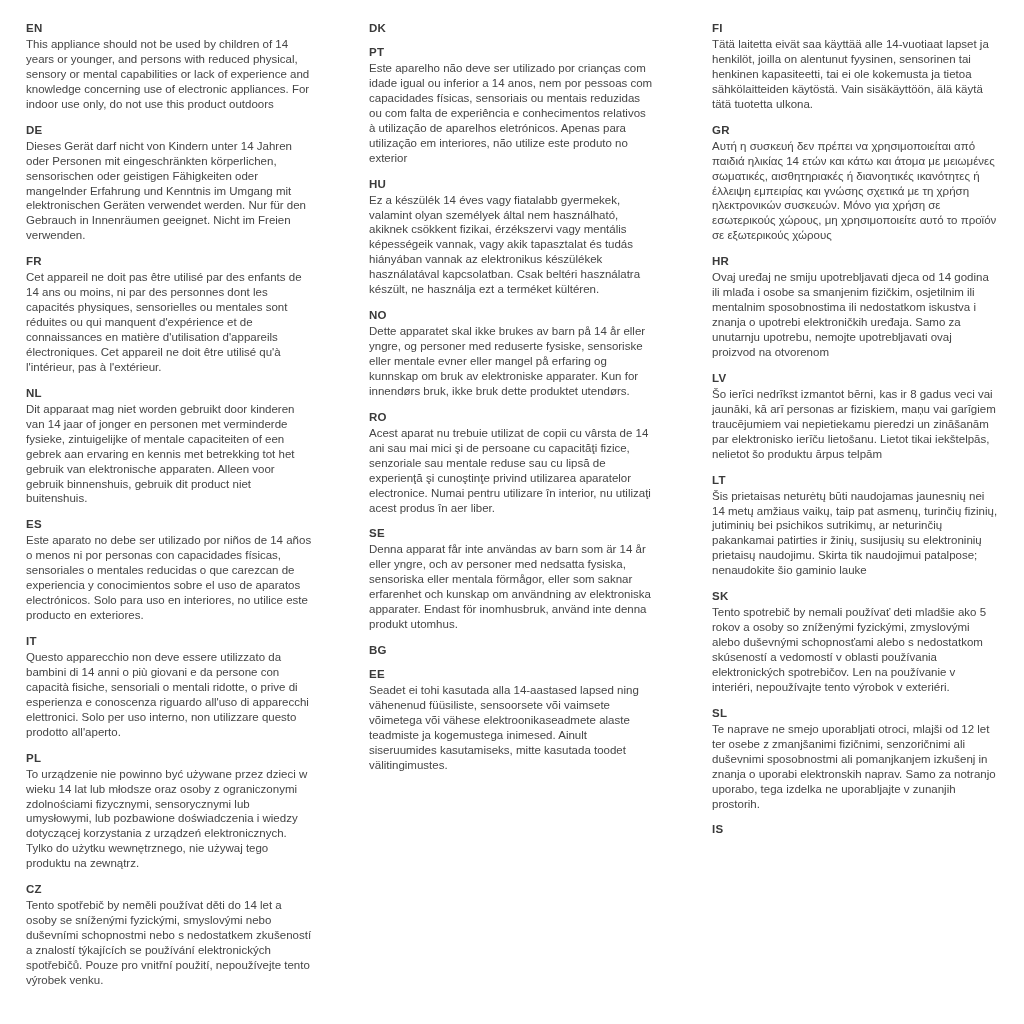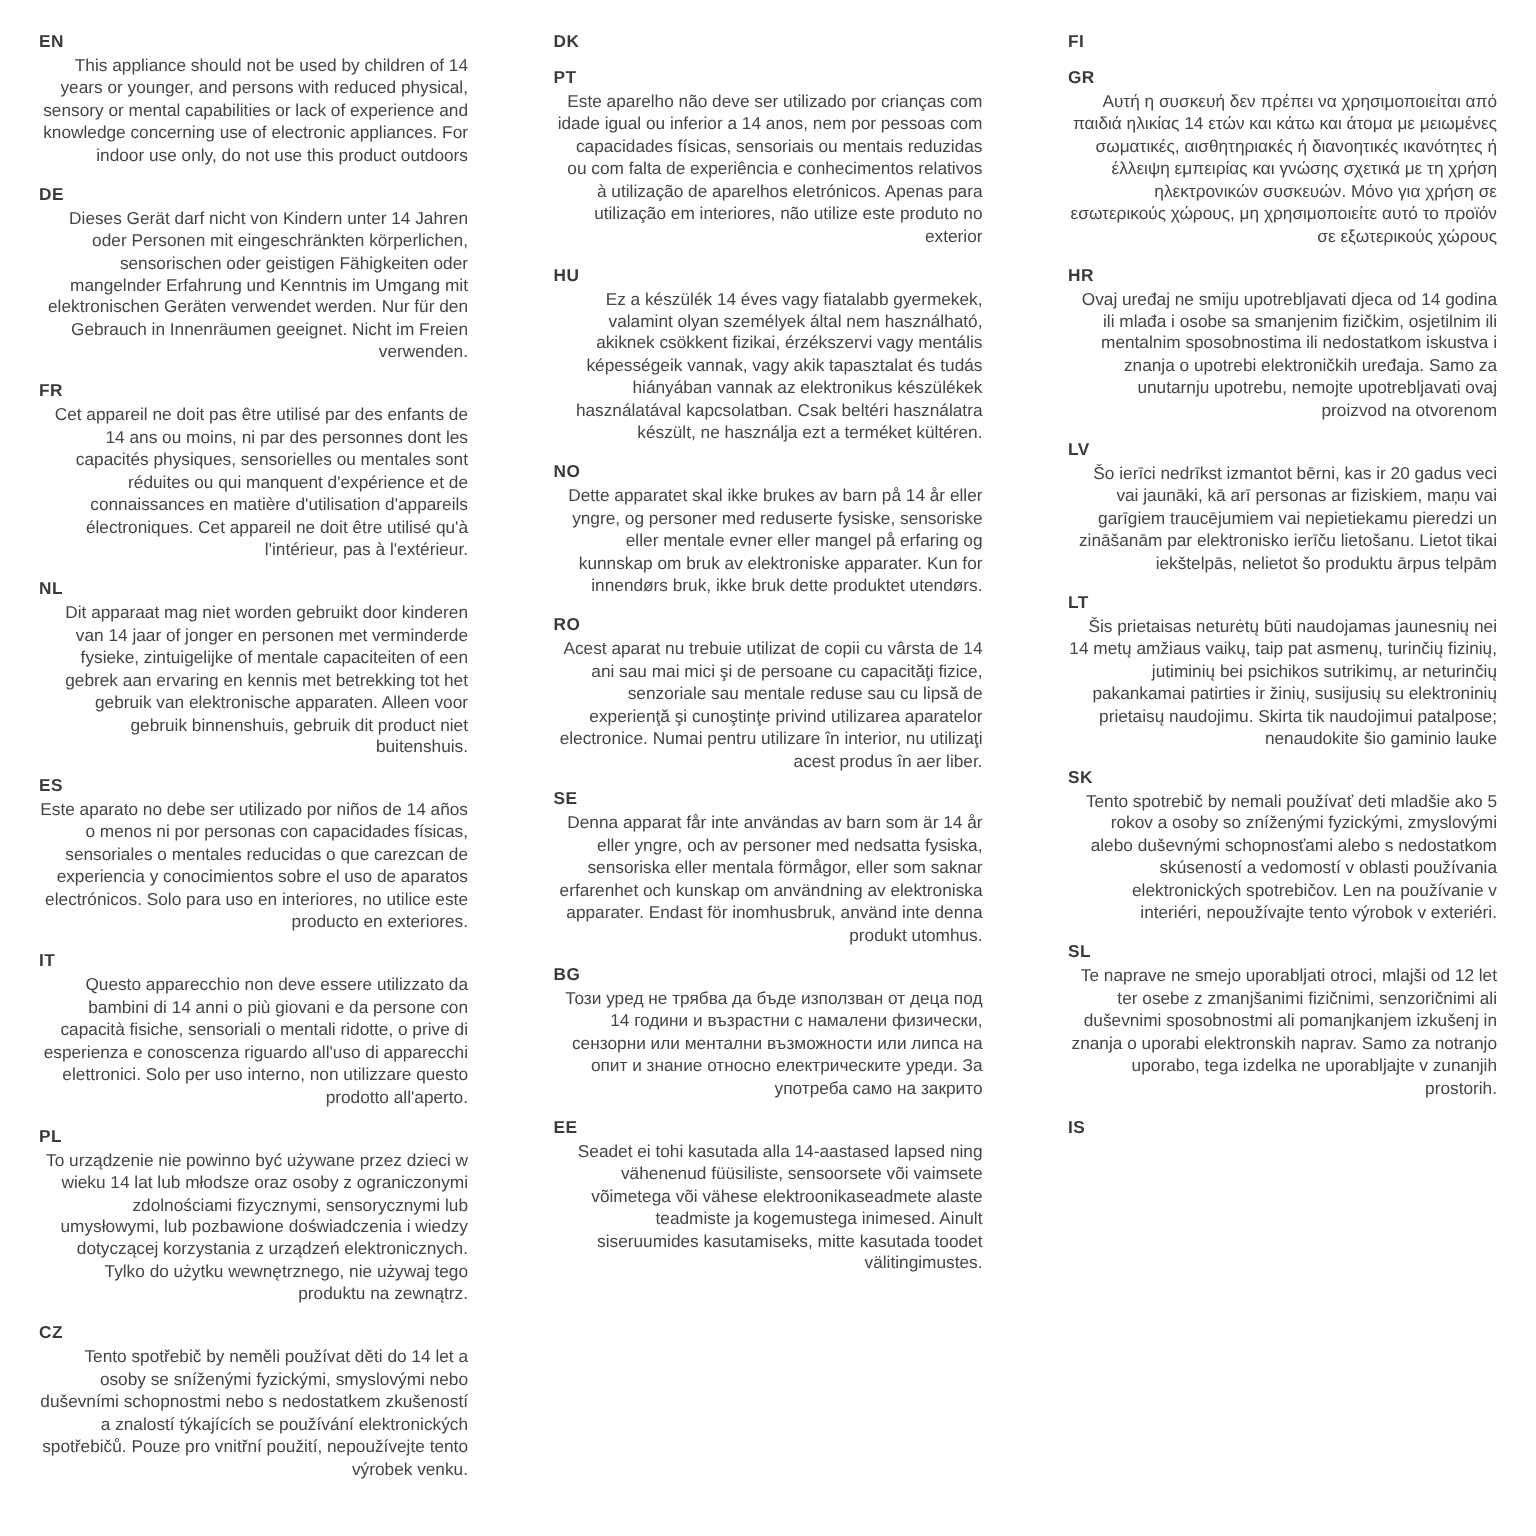--- a/index.html
+++ b/index.html
@@ -28,21 +28,21 @@
     font-size: 11.5px;
     font-weight: bold;
     color: #3a3a3a;
     margin-bottom: 3px;
     letter-spacing: 0.3px;
   }
   .text {
     font-size: 11.5px;
     line-height: 1.3;
     color: #454545;
-    text-align: right;
+    text-align: left;
   }
 </style>
 </head>
 <body>
 
 <main class="page">
   <div class="col">
       <section class="entry">
         <h2 class="code">EN</h2>
         <p class="text">This appliance should not be used by children of 14 years or younger, and persons with reduced physical, sensory or mental capabilities or lack of experience and knowledge concerning use of electronic appliances. For indoor use only, do not use this product outdoors</p>
@@ -95,42 +95,42 @@
       <section class="entry">
         <h2 class="code">RO</h2>
         <p class="text">Acest aparat nu trebuie utilizat de copii cu vârsta de 14 ani sau mai mici şi de persoane cu capacităţi fizice, senzoriale sau mentale reduse sau cu lipsă de experienţă şi cunoştinţe privind utilizarea aparatelor electronice. Numai pentru utilizare în interior, nu utilizaţi acest produs în aer liber.</p>
       </section>
       <section class="entry">
         <h2 class="code">SE</h2>
         <p class="text">Denna apparat får inte användas av barn som är 14 år eller yngre, och av personer med nedsatta fysiska, sensoriska eller mentala förmågor, eller som saknar erfarenhet och kunskap om användning av elektroniska apparater. Endast för inomhusbruk, använd inte denna produkt utomhus.</p>
       </section>
       <section class="entry">
         <h2 class="code">BG</h2>
-        <p class="text">Този уред не трябва да бъде използван от деца под 14 години и възрастни с намалени физически, сензорни или ментални възможности или липса на опит и знание относно електрическите уреди. За употреба само на закрито</p>
       </section>
       <section class="entry">
         <h2 class="code">EE</h2>
         <p class="text">Seadet ei tohi kasutada alla 14-aastased lapsed ning vähenenud füüsiliste, sensoorsete või vaimsete võimetega või vähese elektroonikaseadmete alaste teadmiste ja kogemustega inimesed. Ainult siseruumides kasutamiseks, mitte kasutada toodet välitingimustes.</p>
       </section>
     </div>
   <div class="col">
       <section class="entry">
         <h2 class="code">FI</h2>
+        <p class="text">Tätä laitetta eivät saa käyttää alle 14-vuotiaat lapset ja henkilöt, joilla on alentunut fyysinen, sensorinen tai henkinen kapasiteetti, tai ei ole kokemusta ja tietoa sähkölaitteiden käytöstä. Vain sisäkäyttöön, älä käytä tätä tuotetta ulkona.</p>
       </section>
       <section class="entry">
         <h2 class="code">GR</h2>
         <p class="text">Αυτή η συσκευή δεν πρέπει να χρησιμοποιείται από παιδιά ηλικίας 14 ετών και κάτω και άτομα με μειωμένες σωματικές, αισθητηριακές ή διανοητικές ικανότητες ή έλλειψη εμπειρίας και γνώσης σχετικά με τη χρήση ηλεκτρονικών συσκευών. Μόνο για χρήση σε εσωτερικούς χώρους, μη χρησιμοποιείτε αυτό το προϊόν σε εξωτερικούς χώρους</p>
       </section>
       <section class="entry">
         <h2 class="code">HR</h2>
         <p class="text">Ovaj uređaj ne smiju upotrebljavati djeca od 14 godina ili mlađa i osobe sa smanjenim fizičkim, osjetilnim ili mentalnim sposobnostima ili nedostatkom iskustva i znanja o upotrebi elektroničkih uređaja. Samo za unutarnju upotrebu, nemojte upotrebljavati ovaj proizvod na otvorenom</p>
       </section>
       <section class="entry">
         <h2 class="code">LV</h2>
-        <p class="text">Šo ierīci nedrīkst izmantot bērni, kas ir 20 gadus veci vai jaunāki, kā arī personas ar fiziskiem, maņu vai garīgiem traucējumiem vai nepietiekamu pieredzi un zināšanām par elektronisko ierīču lietošanu. Lietot tikai iekštelpās, nelietot šo produktu ārpus telpām</p>
+        <p class="text">Šo ierīci nedrīkst izmantot bērni, kas ir 8 gadus veci vai jaunāki, kā arī personas ar fiziskiem, maņu vai garīgiem traucējumiem vai nepietiekamu pieredzi un zināšanām par elektronisko ierīču lietošanu. Lietot tikai iekštelpās, nelietot šo produktu ārpus telpām</p>
       </section>
       <section class="entry">
         <h2 class="code">LT</h2>
         <p class="text">Šis prietaisas neturėtų būti naudojamas jaunesnių nei 14 metų amžiaus vaikų, taip pat asmenų, turinčių fizinių, jutiminių bei psichikos sutrikimų, ar neturinčių pakankamai patirties ir žinių, susijusių su elektroninių prietaisų naudojimu. Skirta tik naudojimui patalpose; nenaudokite šio gaminio lauke</p>
       </section>
       <section class="entry">
         <h2 class="code">SK</h2>
         <p class="text">Tento spotrebič by nemali používať deti mladšie ako 5 rokov a osoby so zníženými fyzickými, zmyslovými alebo duševnými schopnosťami alebo s nedostatkom skúseností a vedomostí v oblasti používania elektronických spotrebičov. Len na používanie v interiéri, nepoužívajte tento výrobok v exteriéri.</p>
       </section>
       <section class="entry">

